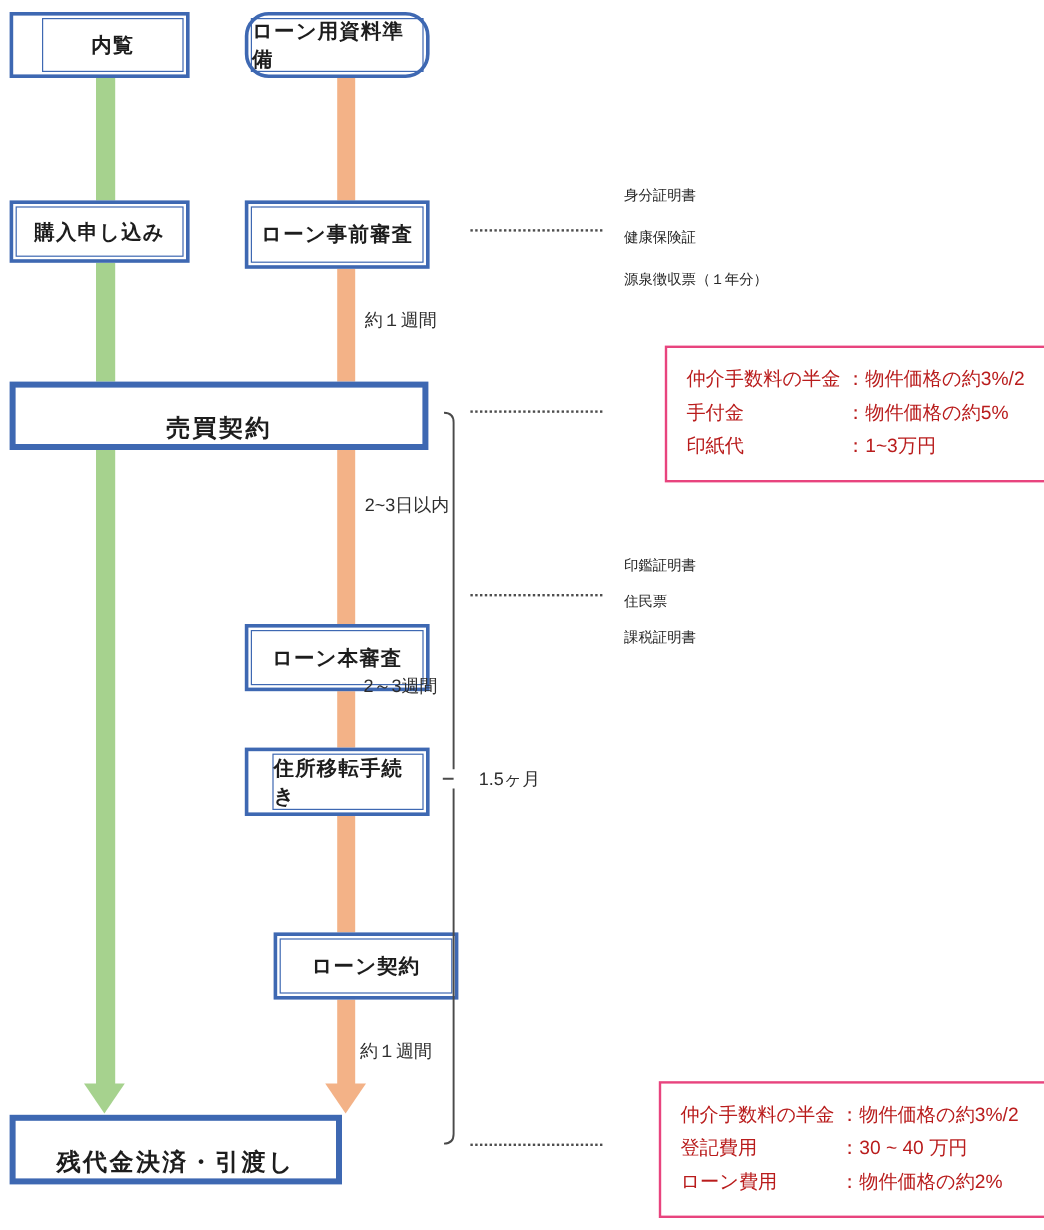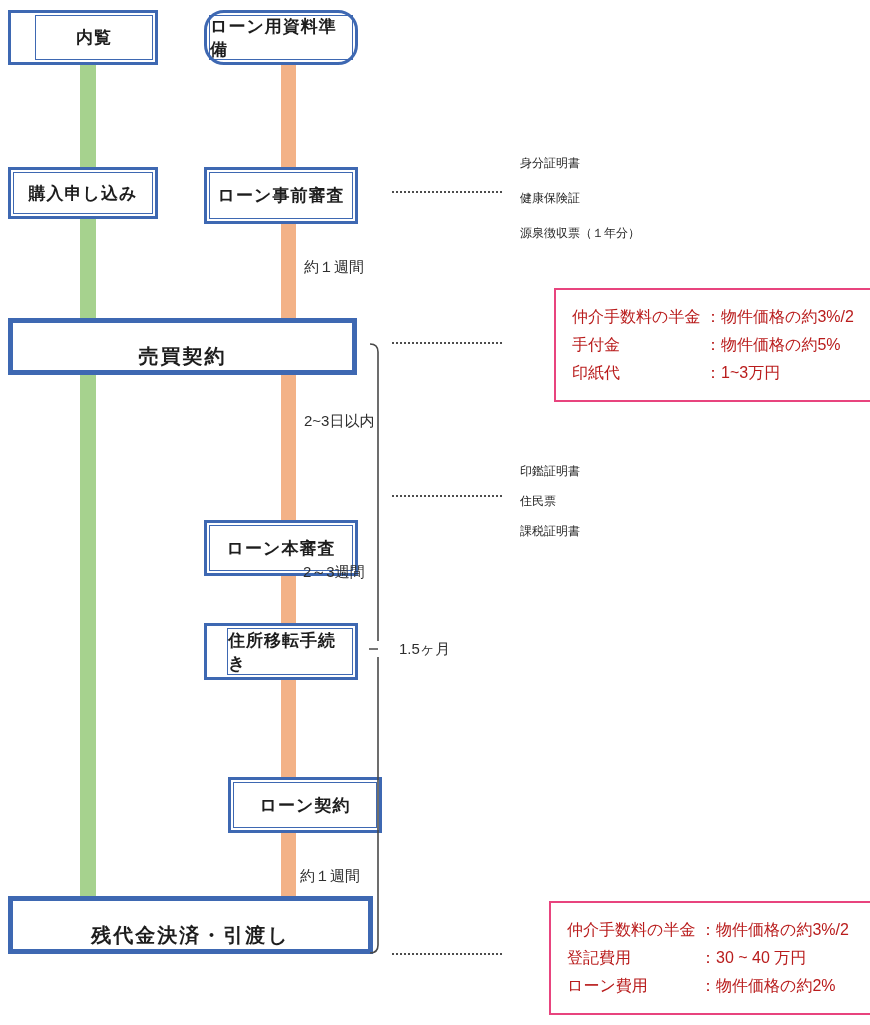--- a/index.html
+++ b/index.html
@@ -78,21 +78,21 @@
   <div class="step" style="left:204px;top:623px;width:154px;height:57px;padding-left:20px;">
     <div class="inner">住所移転手続き</div>
   </div>
   <div class="step" style="left:204px;top:777px;width:154px;height:56px;margin-left:24px;">
     <div class="inner">ローン契約</div>
   </div>
 
   <div class="milestone" style="left:8px;top:318px;width:349px;height:57px;">
     <span>売買契約</span>
   </div>
-  <div class="milestone" style="left:8px;top:896px;width:365px;height:58px;">
+  <div class="milestone" style="left:8px;top:929px;width:277px;height:58px;">
     <span>残代金決済・引渡し</span>
   </div>
 
   <div class="interval" style="left:304px;top:258px;">約１週間</div>
   <div class="interval" style="left:304px;top:412px;">2~3日以内</div>
   <div class="interval" style="left:303px;top:563px;">2～3週間</div>
   <div class="interval" style="left:300px;top:867px;">約１週間</div>
 
   <div class="dotted" style="left:392px;top:191px;"></div>
   <div class="dotted" style="left:392px;top:342px;"></div>

